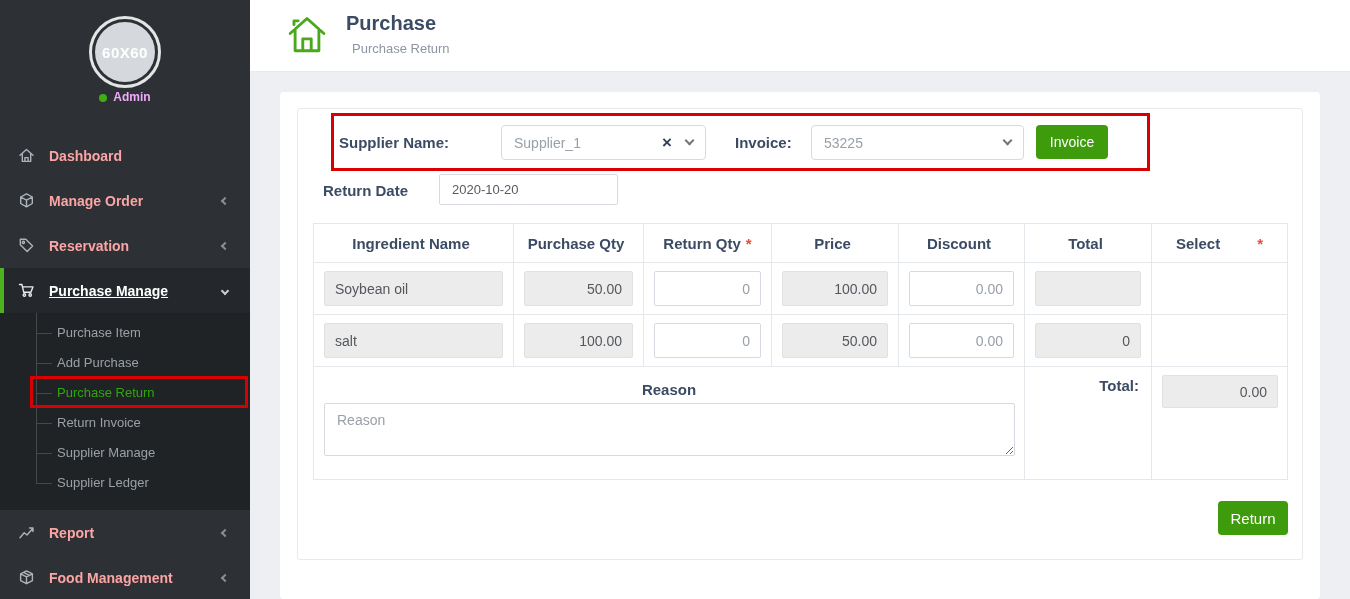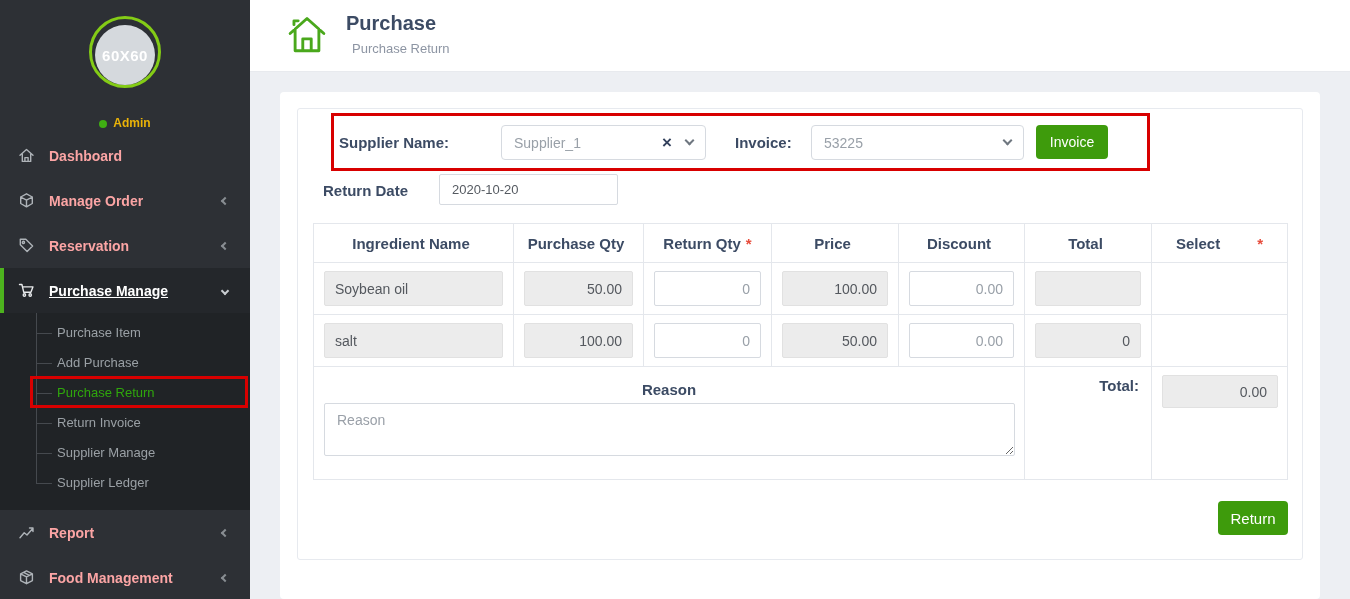--- a/index.html
+++ b/index.html
@@ -7,25 +7,25 @@
   body {
     position: relative;
     font-family: "Liberation Sans", "DejaVu Sans", sans-serif;
     background: #edeff3;
     overflow: hidden;
     color:#3c4b64;
   }
   
   .sidebar { position:absolute; left:0; top:0; width:250px; height:599px; background:#2d3035; z-index:2; }
   .avatar-wrap { padding-top:16px; text-align:center; }
-  .avatar-ring { width:72px; height:72px; border-radius:50%; border:3px solid #84cc16; margin:0 auto;
-                 display:flex; align-items:flex-end; justify-content:center; }
+  .avatar-ring { width:72px; height:72px; border-radius:50%; border:3px solid #e5e5e5; margin:0 auto;
+                 display:flex; align-items:center; justify-content:center; }
   .avatar { width:60px; height:60px; border-radius:50%; background:#d5d9dd; color:#fff;
             font-size:15px; font-weight:bold; display:flex; align-items:center; justify-content:center; letter-spacing:.5px; }
-  .admin-line { margin-top:28px; font-size:12px; color:#eab308; font-weight:bold; }
+  .admin-line { margin-top:2px; font-size:12px; color:#f0abfc; font-weight:bold; }
   .admin-dot { display:inline-block; width:8px; height:8px; border-radius:50%; background:#3fae13; margin-right:6px; vertical-align:-1px; }
   .menu { position:absolute; top:133px; left:0; right:0; }
   .menu-item { height:45px; display:flex; align-items:center; padding:0 22px 0 18px;
                color:#fca5a5; font-size:14px; font-weight:600; cursor:pointer; }
   .menu-item .mi-icon { width:18px; height:17px; margin-right:13px; display:flex; align-items:center; }
   .menu-item .mi-icon svg { stroke:#aeb3b8; fill:none; stroke-width:1.4; stroke-linecap:round; stroke-linejoin:round; }
   .menu-item.active { background:#24272b; border-left:4px solid #4db31e; padding-left:14px; color:#fff; font-weight:bold;text-decoration:underline; }
   .menu-item.active .mi-icon svg { stroke:#e8eaec; }
   .chev { display:inline-block; width:6px; height:6px; border-left:2px solid #888d92; border-bottom:2px solid #888d92; }
   .chev.left { transform:rotate(45deg); margin-left:auto; }

